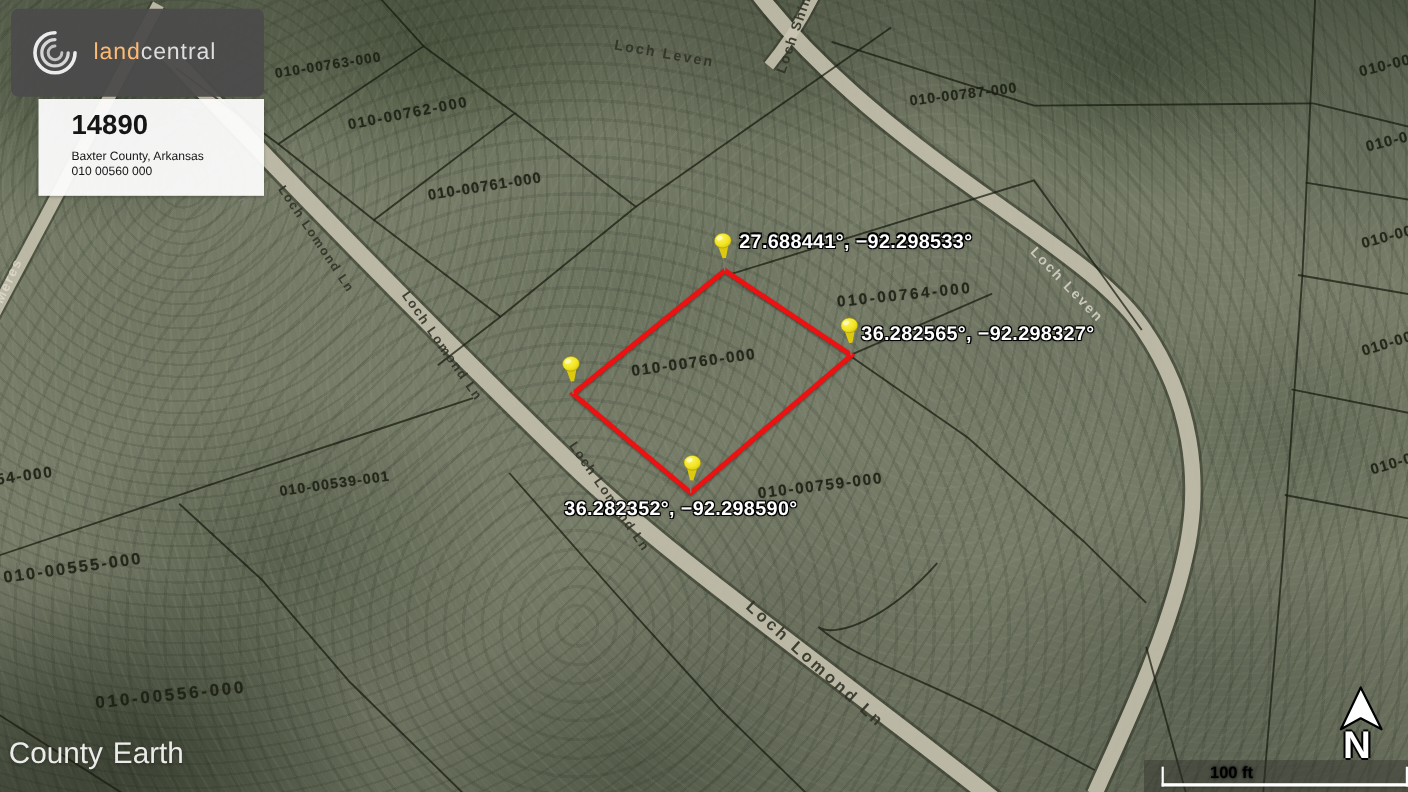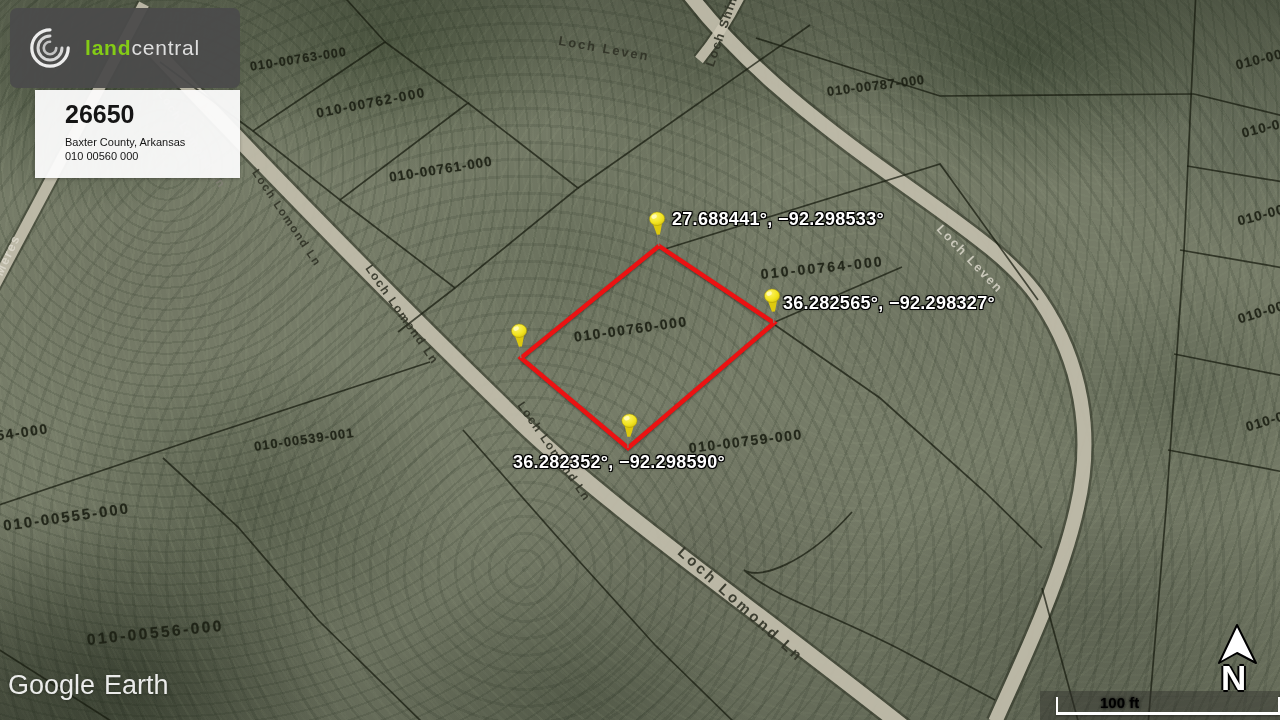--- a/index.html
+++ b/index.html
@@ -42,21 +42,21 @@
   .rlabel.light{color:rgba(222,219,206,.82);}
   .coord{position:absolute;white-space:nowrap;font-weight:700;font-size:18px;color:#fff;
          letter-spacing:.3px;
          text-shadow:-1px -1px 0 #000,1px -1px 0 #000,-1px 1px 0 #000,1px 1px 0 #000,0 0 3px rgba(0,0,0,.85);}
 
   
   .brand-card{position:absolute;left:10px;top:8px;width:230px;height:80px;
               background:rgba(75,75,75,.95);border-radius:7px;display:flex;align-items:center;}
   .brand-card .swirl{margin-left:17px;}
   .brand-text{font-size:21px;letter-spacing:.8px;margin-left:12px;color:#fff;}
-  .brand-text .bold{font-weight:700;color:#84cc16;}
+  .brand-text .bold{font-weight:400;color:#fdba74;}
   .brand-text .lite{font-weight:300;color:#dedede;}
   .listing-card{position:absolute;left:35px;top:90px;width:205px;height:88px;
                 background:rgba(252,252,252,.95);box-shadow:0 1px 3px rgba(0,0,0,.25);
                 padding:10px 0 0 30px;box-sizing:border-box;color:#151515;}
   .listing-number{font-size:25px;font-weight:700;line-height:1.15;}
   .listing-line{font-size:11px;line-height:1.2;margin-top:1px;}
   .listing-line.first{margin-top:7px;}
 
   
   .watermark{position:absolute;left:8px;top:670px;font-size:27px;color:rgba(255,255,255,.9);
@@ -178,27 +178,27 @@
         <path d="M24,5 a19,19 0 1,0 19,19" stroke="#ececec" stroke-width="3.4"></path>
         <path d="M24,11.5 a12.5,12.5 0 1,0 12.5,12.5" stroke="#d6d6d6" stroke-width="3.1"></path>
         <path d="M24,17.5 a6.5,6.5 0 1,0 6.5,6.5" stroke="#c2c2c2" stroke-width="2.8"></path>
       </g>
     </svg>
     <div class="brand-text">
       <span class="bold">land</span><span class="lite">central</span>
     </div>
   </div>
   <div class="listing-card">
-    <div class="listing-number">26650</div>
+    <div class="listing-number">14890</div>
     <div class="listing-line first">Baxter County, Arkansas</div>
     <div class="listing-line">010 00560 000</div>
   </div>
 
   <div class="watermark">
-    <span class="g">Google</span><span class="e">Earth</span>
+    <span class="g">County</span><span class="e">Earth</span>
   </div>
 
   <div class="scale-strip"></div>
   <div class="scale-bracket"></div>
   <div class="scale-label">100 ft</div>
   <svg class="layer" width="1280" height="720" viewBox="0 0 1280 720" style="pointer-events:none;">
     <polygon points="1237,625 1256,663 1237,653 1219,663" fill="#fff" stroke="#000" stroke-width="2" stroke-linejoin="round"></polygon>
   </svg>
   <div class="north-n">N</div>
 

